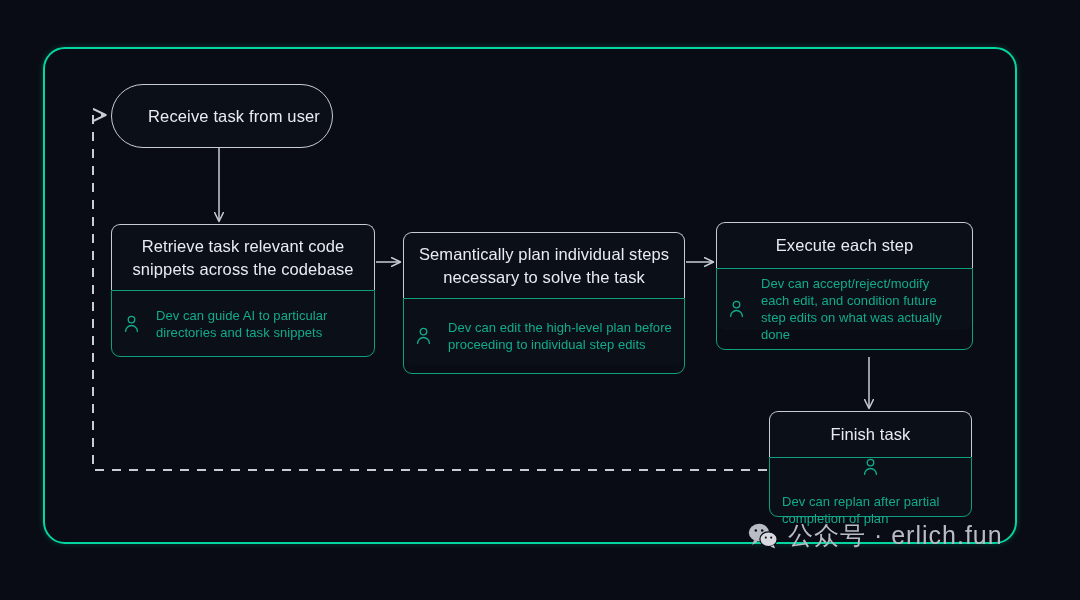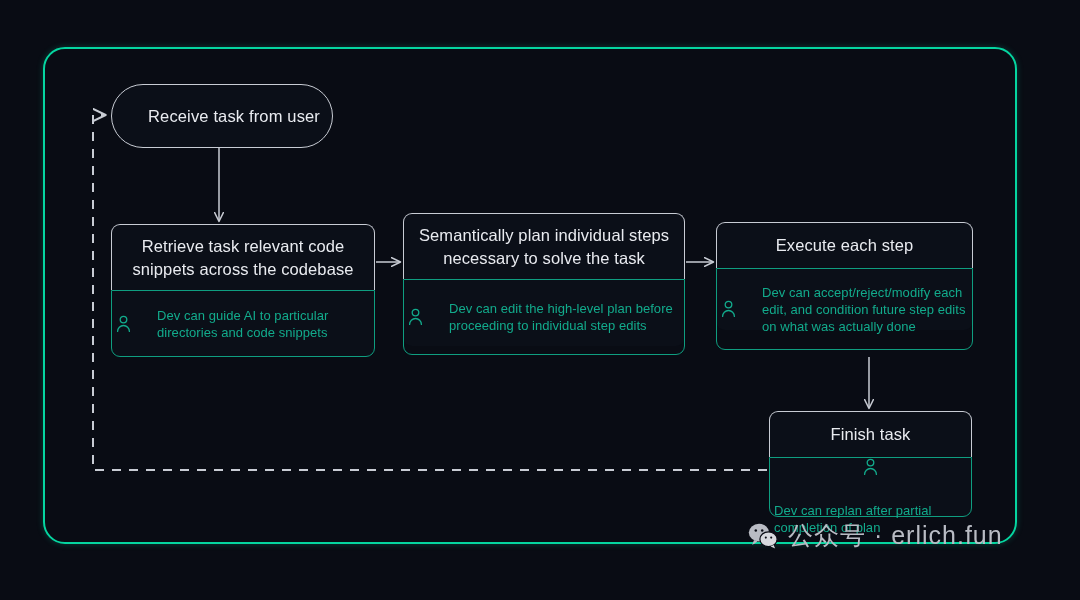--- a/index.html
+++ b/index.html
@@ -82,42 +82,42 @@
     color: #e9ebf0;
     font-size: 16.5px;
     line-height: 23px;
     letter-spacing: 0.1px;
   }
   .step-note {
     border: 1.2px solid #0f9e80;
     border-radius: 0 0 9px 9px;
     display: flex;
     align-items: center;
-    gap: 26px;
-    padding: 0 4px;
+    gap: 17px;
+    padding: 0 12px;
   }
   .step-note .note-text {
     color: #12ab8c;
     font-size: 13px;
     line-height: 17px;
     letter-spacing: 0.05px;
   }
   .person-icon {
     flex: 0 0 auto;
     width: 15px;
     height: 18px;
     display: block;
   }
 
   
   #card-retrieve      { left: 111px; top: 224px; width: 264px; height: 133px; }
   #card-retrieve .step-head { height: 66px; }
   #card-retrieve .step-note { height: 67px; }
 
-  #card-plan          { left: 403px; top: 213px; width: 282px; height: 133px; }
+  #card-plan          { left: 403px; top: 232px; width: 282px; height: 133px; }
   #card-plan .step-head { height: 66px; }
   #card-plan .step-note { height: 76px; }
 
   #card-execute       { left: 716px; top: 222px; width: 257px; height: 108px; }
   #card-execute .step-head { height: 46px; }
   #card-execute .step-note { height: 82px; }
 
   #card-finish        { left: 769px; top: 411px; width: 203px; height: 106px; }
   #card-finish .step-head { height: 46px; }
   #card-finish .step-note { height: 60px; flex-direction: column; }
@@ -170,21 +170,21 @@
 
   <div id="card-retrieve" class="step-card">
     <div class="step-head">
       <span class="head-text">Retrieve task relevant code snippets across the codebase</span>
     </div>
     <div class="step-note">
       <svg class="person-icon" viewBox="0 0 15 18">
         <circle cx="7.5" cy="4.6" r="3.3" fill="none" stroke="#12ab8c" stroke-width="1.3"></circle>
         <path d="M1.6 16.4 a5.9 5.9 0 0 1 11.8 0" fill="none" stroke="#12ab8c" stroke-width="1.3" stroke-linecap="round"></path>
       </svg>
-      <span class="note-text">Dev can guide AI to particular directories and code snippets</span>
+      <span class="note-text">Dev can guide AI to particular directories and task snippets</span>
     </div>
   </div>
 
   <div id="card-plan" class="step-card">
     <div class="step-head">
       <span class="head-text">Semantically plan individual steps necessary to solve the task</span>
     </div>
     <div class="step-note">
       <svg class="person-icon" viewBox="0 0 15 18">
         <circle cx="7.5" cy="4.6" r="3.3" fill="none" stroke="#12ab8c" stroke-width="1.3"></circle>

